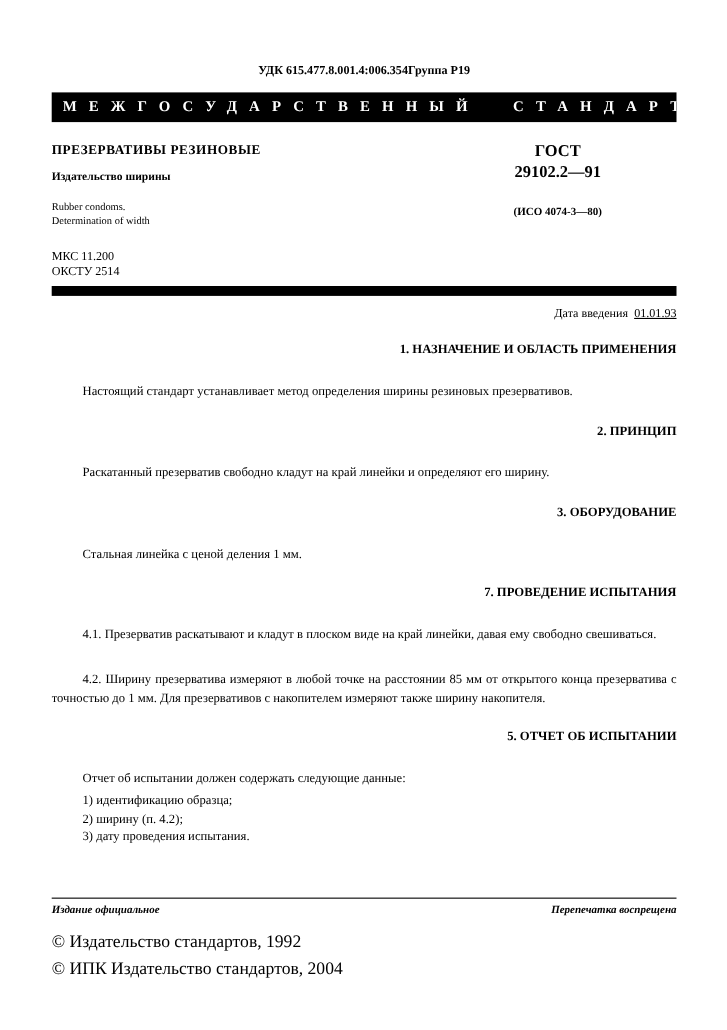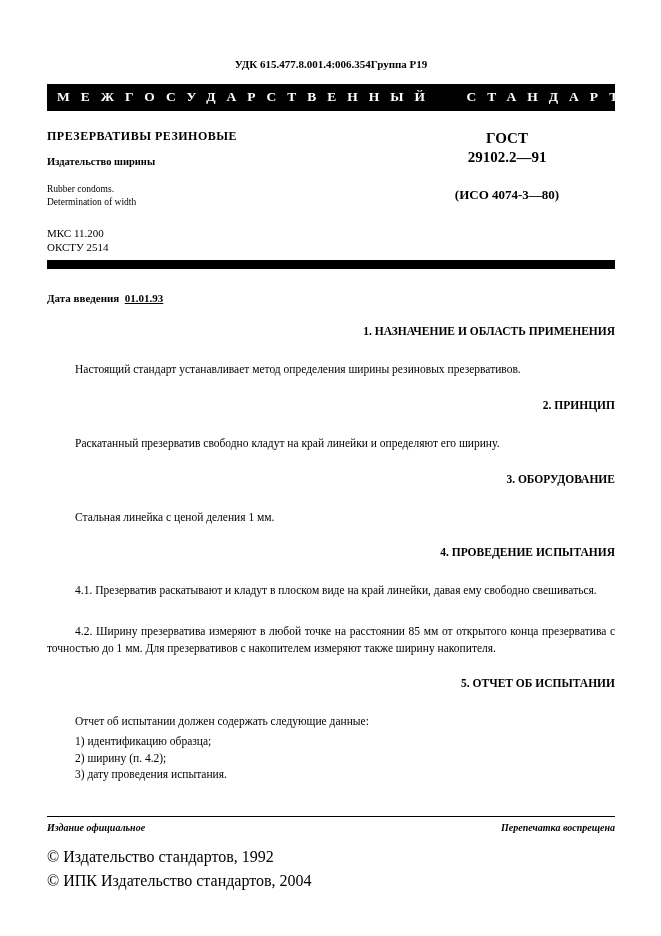--- a/index.html
+++ b/index.html
@@ -62,36 +62,37 @@
     flex: 1;
     text-align: center;
   }
   .gost-label, .gost-number {
     font-weight: bold;
     font-size: 15px;
     line-height: 1.25;
   }
   .iso-ref {
     font-weight: bold;
-    font-size: 13px;
+    font-size: 10px;
     margin-top: 20px;
   }
   .codes {
     margin-top: 16px;
     font-size: 11px;
     line-height: 1.3;
   }
   .thick-rule {
     margin-top: 6px;
     height: 9px;
     background: #000;
   }
   .date-line {
-    margin-top: 23px;
-    font-weight: bold;
+    margin-top: 10px;
+    text-align: right;
+    font-weight: normal;
     font-size: 11px;
   }
   .date-value {
     text-decoration: underline;
   }
   .sections {
     margin-top: 10px;
   }
   .section-heading {
     text-align: right;
@@ -188,21 +189,21 @@
         <div class="section-heading">2. ПРИНЦИП</div>
         <p class="paragraph">Раскатанный презерватив свободно кладут на край линейки и определяют его ширину.</p>
       </div>
 
       <div class="section">
         <div class="section-heading">3. ОБОРУДОВАНИЕ</div>
         <p class="paragraph">Стальная линейка с ценой деления 1 мм.</p>
       </div>
 
       <div class="section">
-        <div class="section-heading">4. ПРОВЕДЕНИЕ ИСПЫТАНИЯ</div>
+        <div class="section-heading">7. ПРОВЕДЕНИЕ ИСПЫТАНИЯ</div>
         <p class="paragraph">4.1. Презерватив раскатывают и кладут в плоском виде на край линейки, давая ему свободно свешиваться.</p>
         <p class="paragraph">4.2. Ширину презерватива измеряют в любой точке на расстоянии 85 мм от открытого конца презерватива с точностью до 1 мм. Для презервативов с накопителем измеряют также ширину накопителя.</p>
       </div>
 
       <div class="section">
         <div class="section-heading">5. ОТЧЕТ ОБ ИСПЫТАНИИ</div>
         <p class="paragraph">Отчет об испытании должен содержать следующие данные:</p>
         <p class="list-item">1) идентификацию образца;</p>
         <p class="list-item">2) ширину (п. 4.2);</p>
         <p class="list-item">3) дату проведения испытания.</p>

